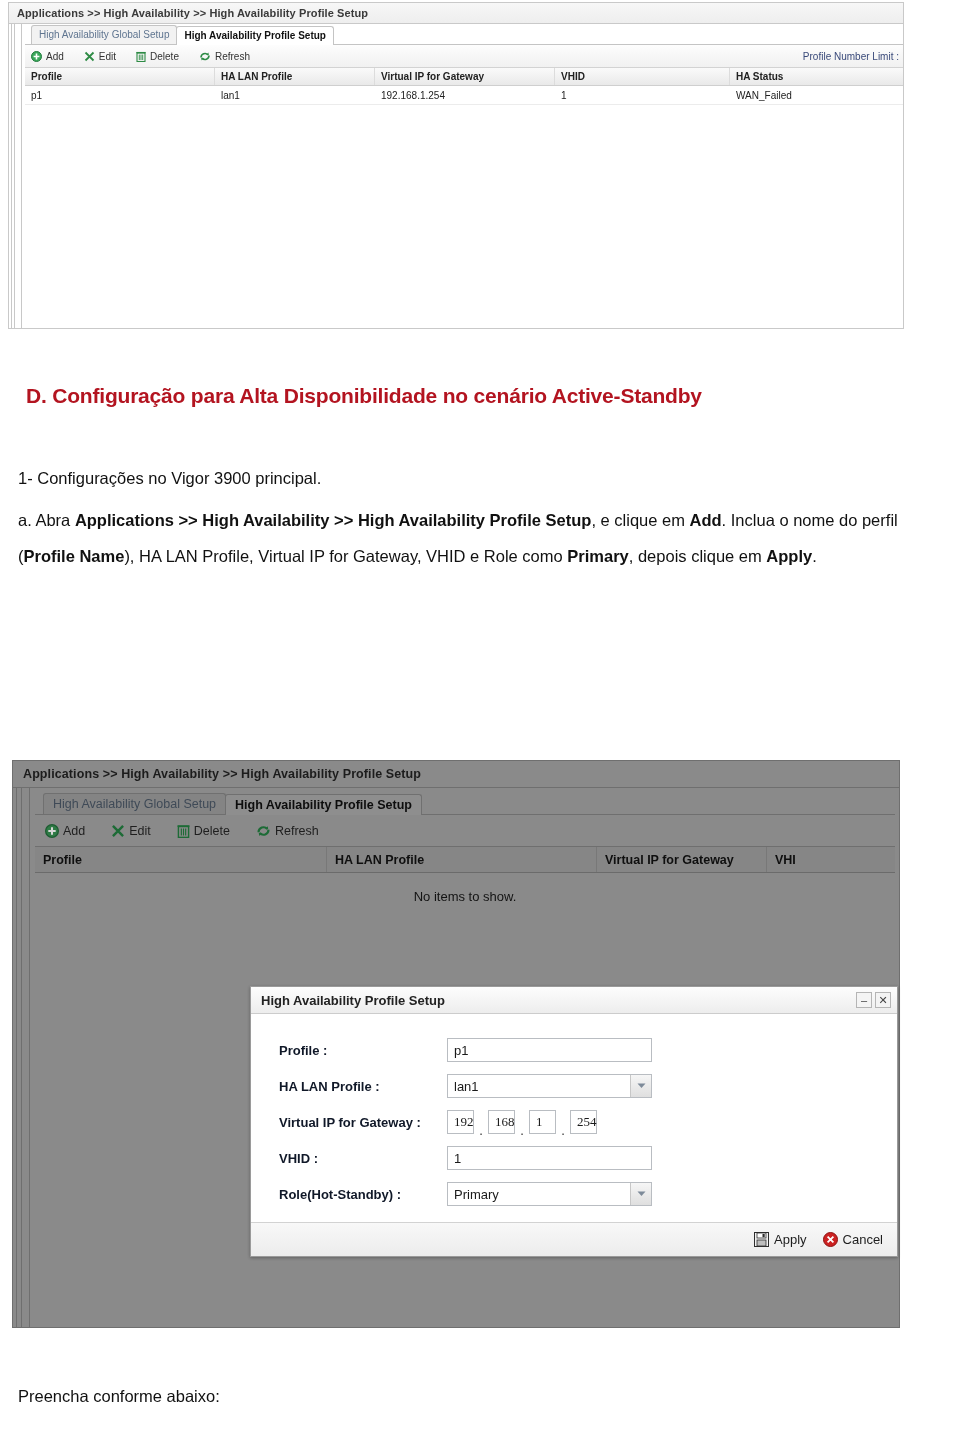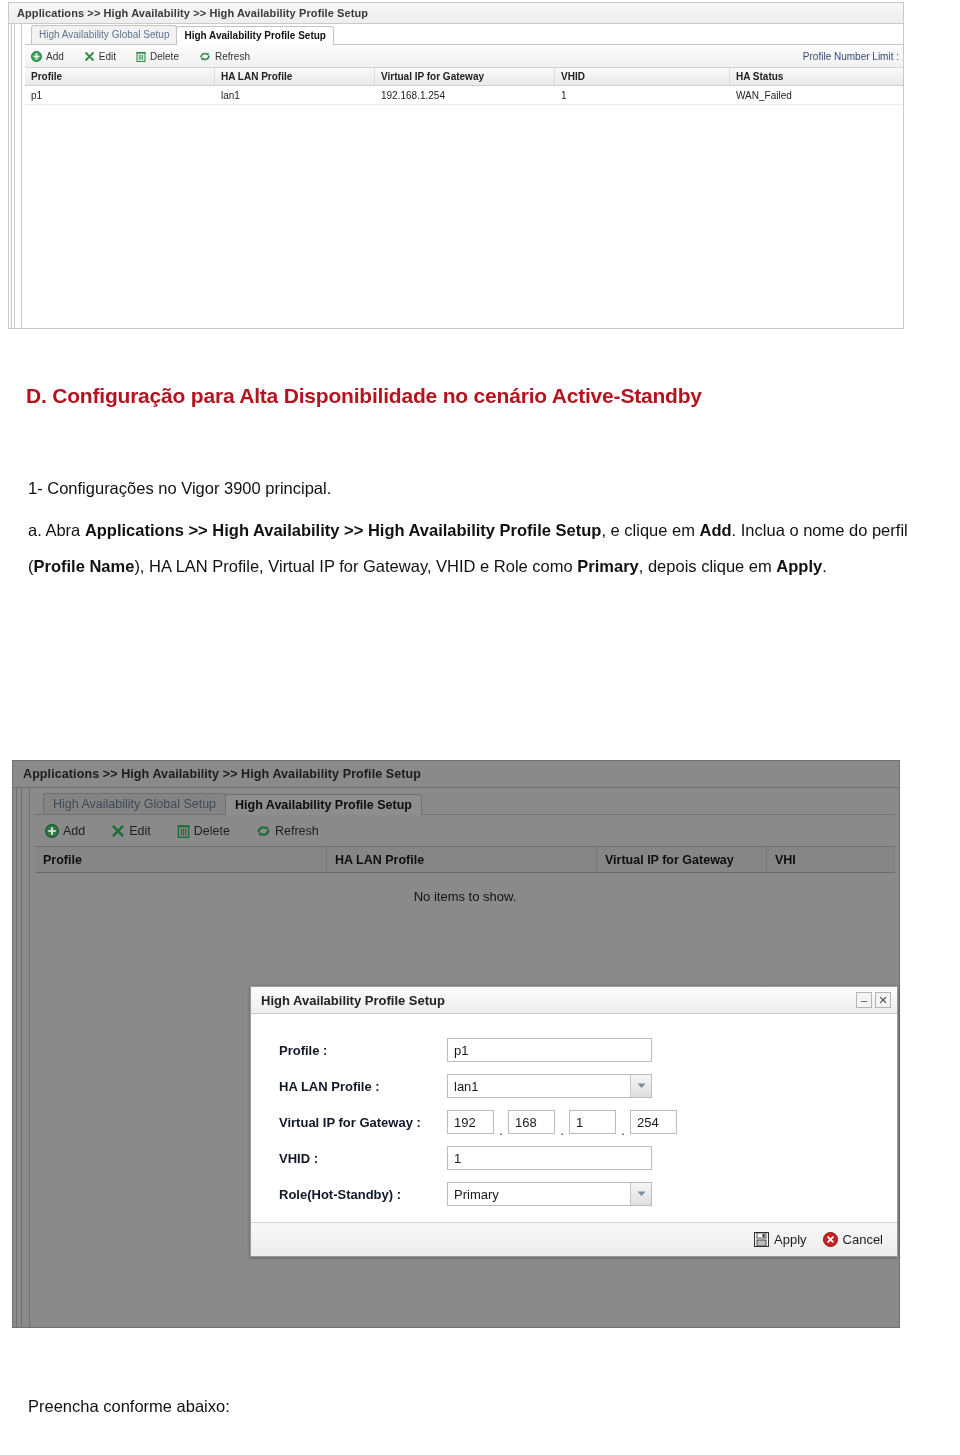--- a/index.html
+++ b/index.html
@@ -59,21 +59,21 @@
 
   
   .rail{position:absolute;top:0;bottom:0;width:1px;background:#c8c8c8;}
 
   
   .prose{position:absolute;left:10px;width:940px;}
   h1.doc-title{
     font-size:21px;color:#b31420;font-weight:bold;margin:16px;
     letter-spacing:-.2px;white-space:nowrap;
   }
-  .para{font-size:16.5px;color:#111;line-height:36px;margin:18px;}
+  .para{font-size:16.5px;color:#111;line-height:36px;margin:8px;}
   .para b{font-weight:bold;}
 
   
   .dim .rp-breadcrumb{background:#8a8a8a;border-color:#6f6f6f;color:#1c1c1c;font-size:12.5px;padding:6px 10px;}
   .dim .rp-body{background:#8a8a8a;border-color:#6f6f6f;}
   .dim .rp-tabs{background:#8a8a8a;border-bottom-color:#6f6f6f;height:26px;padding-left:22px;}
   .dim .rp-tab{font-size:12.5px;padding:4px 9px;border-color:#707070;}
   .dim .rp-tab.inactive{color:#3f4a57;background:#848484;}
   .dim .rp-tab.active{color:#0d0d0d;background:#8e8e8e;}
   .dim .rp-toolbar{background:#8a8a8a;border-bottom-color:#6f6f6f;height:32px;padding-left:24px;}
@@ -93,21 +93,21 @@
   .dlg-title .t{font-size:13px;font-weight:bold;color:#222;flex:1;white-space:nowrap;}
   .dlg-btn{width:16px;height:16px;box-sizing:border-box;border:1px solid #b5b5b5;
            background:#f4f4f4;margin-left:3px;display:flex;align-items:center;
            justify-content:center;font-size:11px;color:#444;line-height:1;}
   .dlg-form{padding:18px 0 10px 0;background:#ffffff;}
   .frow{display:flex;align-items:center;height:36px;padding-left:28px;}
   .flabel{font-size:13px;font-weight:bold;color:#101828;width:168px;white-space:nowrap;}
   .fin{box-sizing:border-box;height:24px;border:1px solid #b9bdc2;background:#fff;
        font-size:13px;color:#1a1a1a;display:flex;align-items:center;padding-left:6px;}
   .fin.wide{width:205px;}
-  .fin.oct{width:47px;}
+  .fin.oct{width:27px;font-family:Liberation Serif, serif;}
   .dot{width:14px;text-align:center;font-size:13px;color:#333;align-self:flex-end;padding-bottom:2px;}
   .fsel{box-sizing:border-box;height:24px;width:205px;border:1px solid #b9bdc2;background:#fff;
         font-size:13px;color:#1a1a1a;display:flex;align-items:center;padding-left:6px;
         justify-content:space-between;}
   .fsel .arrow{width:20px;height:22px;background:linear-gradient(#f6f6f6,#dfdfdf);
        border-left:1px solid #c7c7c7;display:flex;align-items:center;justify-content:center;}
   .dlg-foot{box-sizing:border-box;height:34px;
       background:linear-gradient(#f8f8f8,#ececec);border-top:1px solid #d2d2d2;
       display:flex;align-items:center;justify-content:flex-end;padding-right:14px;}
   .fbtn{display:flex;align-items:center;font-size:13px;color:#1d1d1d;margin-left:16px;white-space:nowrap;}

